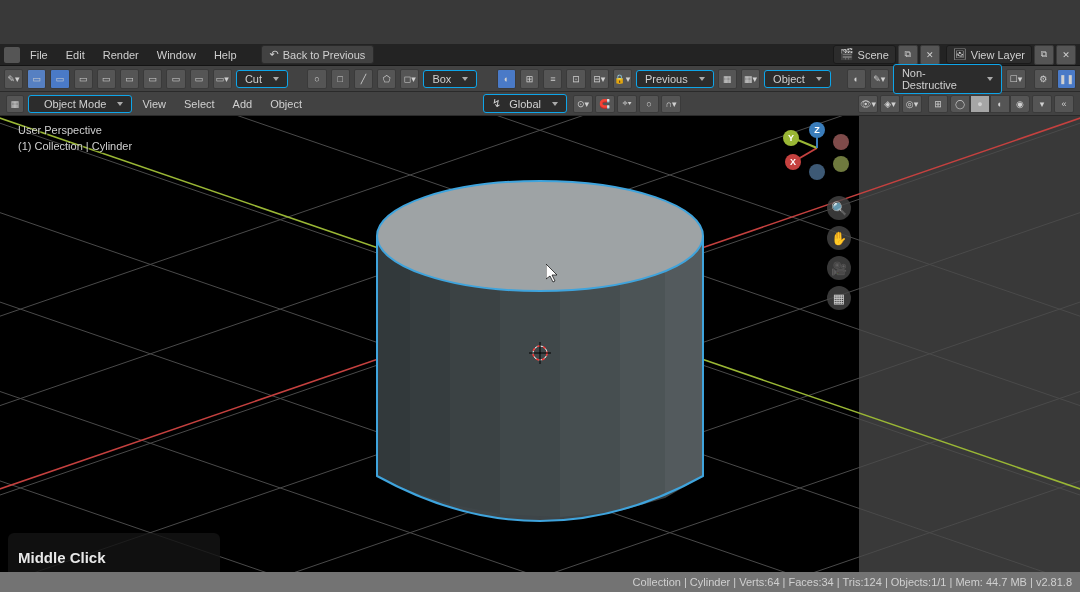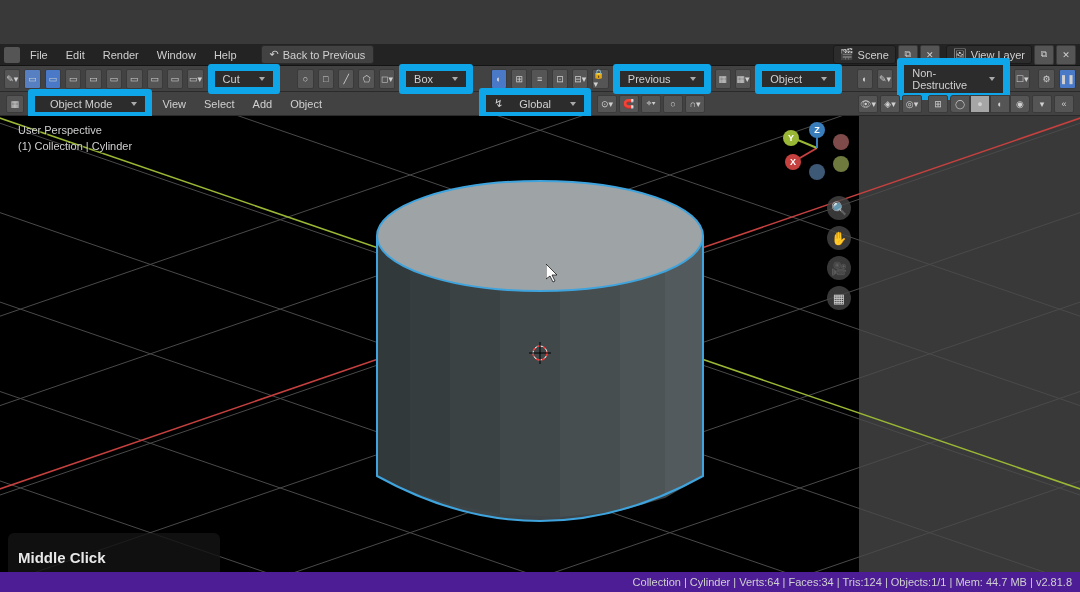--- a/index.html
+++ b/index.html
@@ -7,21 +7,21 @@
 .hdr { height:22px; background:#232323; display:flex; align-items:center; padding:0 4px; gap:2px; border-bottom:1px solid #141414;margin-top:44px; }
 .hdr-menu { padding:3px 8px; cursor:pointer; }
 .logo { width:16px; height:16px; background:#555; border-radius:2px; }
 .back-btn { margin-left:14px; background:#424242; border:1px solid #2a2a2a; border-radius:3px; padding:2px 8px; display:flex; align-items:center; gap:4px; cursor:pointer; }
 .spacer { flex:1; }
 .scene-box { background:#2c2c2c; border:1px solid #1a1a1a; border-radius:3px; padding:2px 6px; display:flex; align-items:center; gap:4px; }
 .row2 { height:26px; background:#424242; display:flex; align-items:center; padding:0 4px; gap:4px; border-bottom:1px solid #2a2a2a; }
 .tool-icon { width:20px; height:20px; background:#555; border-radius:2px; border:1px solid #3a3a3a; cursor:pointer; display:flex; align-items:center; justify-content:center; font-size:9px; }
 .tool-icon.active { background:#5680c2; }
 .tool-icon.hi { background:#4a7ac7; }
-.sel-box { background:#2c2c2c; border:7px solid #0ea5e9; border-radius:3px; padding:2px 8px; cursor:pointer; display:flex; align-items:center; gap:16px; }
+.sel-box { background:#2c2c2c; border:1px solid #0ea5e9; border-radius:3px; padding:2px 8px; cursor:pointer; display:flex; align-items:center; gap:8px; }
 .row3 { height:24px; background:#424242; display:flex; align-items:center; padding:0 6px; gap:2px; border-bottom:1px solid #2a2a2a; }
 .row3-menu { padding:3px 8px; cursor:pointer; }
 .drop { display:inline-block; width:0; height:0; border-left:3px solid transparent; border-right:3px solid transparent; border-top:4px solid #aaa; margin-left:3px; }
 .main { position:relative; width:859px; height:500px; background:#000000; }
 svg.vp { position:absolute; top:0; left:0; }
 .vinfo { position:absolute; top:6px; left:18px; font-size:11px; line-height:16px; text-shadow:1px 1px 1px #000; }
 .tip { position:absolute; left:8px; bottom:25px; width:212px; height:58px; background:rgba(20,20,20,0.82); border-radius:6px; padding:16px 10px; }
 .tip-title { font-size:15px; font-weight:600; color:#e8e8e8; margin-bottom:4px; }
 .tip-sub { font-size:9px; color:#999; }
 .axis-hint { position:absolute; left:16px; bottom:-2px; font-size:10px; color:#bbb; }
@@ -29,21 +29,21 @@
 .giz-dot { position:absolute; width:16px; height:16px; border-radius:50%; text-align:center; line-height:16px; font-size:9px; font-weight:600; color:#fff; }
 .icon-col { position:absolute; right:8px; top:80px; display:flex; flex-direction:column; gap:6px; }
 .icon-btn { width:24px; height:24px; background:rgba(70,70,70,0.8); border-radius:12px; display:flex; align-items:center; justify-content:center; cursor:pointer; font-size:13px; }
 .r3-icons { display:flex; gap:2px; align-items:center; margin-left:4px; }
 .r3-icons .tool-icon { width:20px; height:18px; }
 .shade-group { display:flex; gap:0; }
 .shade-group .tool-icon { border-radius:0; width:20px; height:18px; }
 .shade-group .tool-icon:first-child { border-radius:3px 0 0 3px; }
 .shade-group .tool-icon:last-child { border-radius:0 3px 3px 0; }
 .shade-group .tool-icon.sel { background:#a6a6a6; }
-.status { position:absolute; bottom:0; left:0; right:0; height:20px; background:#4c1d95; display:flex; align-items:center; padding:0 8px; font-size:10px; color:#bbb; }
+.status { position:absolute; bottom:0; left:0; right:0; height:20px; background:#737373; display:flex; align-items:center; padding:0 8px; font-size:10px; color:#bbb; }
 .status .spacer { flex:1; }
 .cursor { position:absolute; left:546px; top:148px; font-size:16px; color:#fff; pointer-events:none; }
 </style>
 </head>
 <body>
 
 <div class="hdr">
   <div class="logo"></div>
   <div class="hdr-menu">File</div>
   <div class="hdr-menu">Edit</div>

